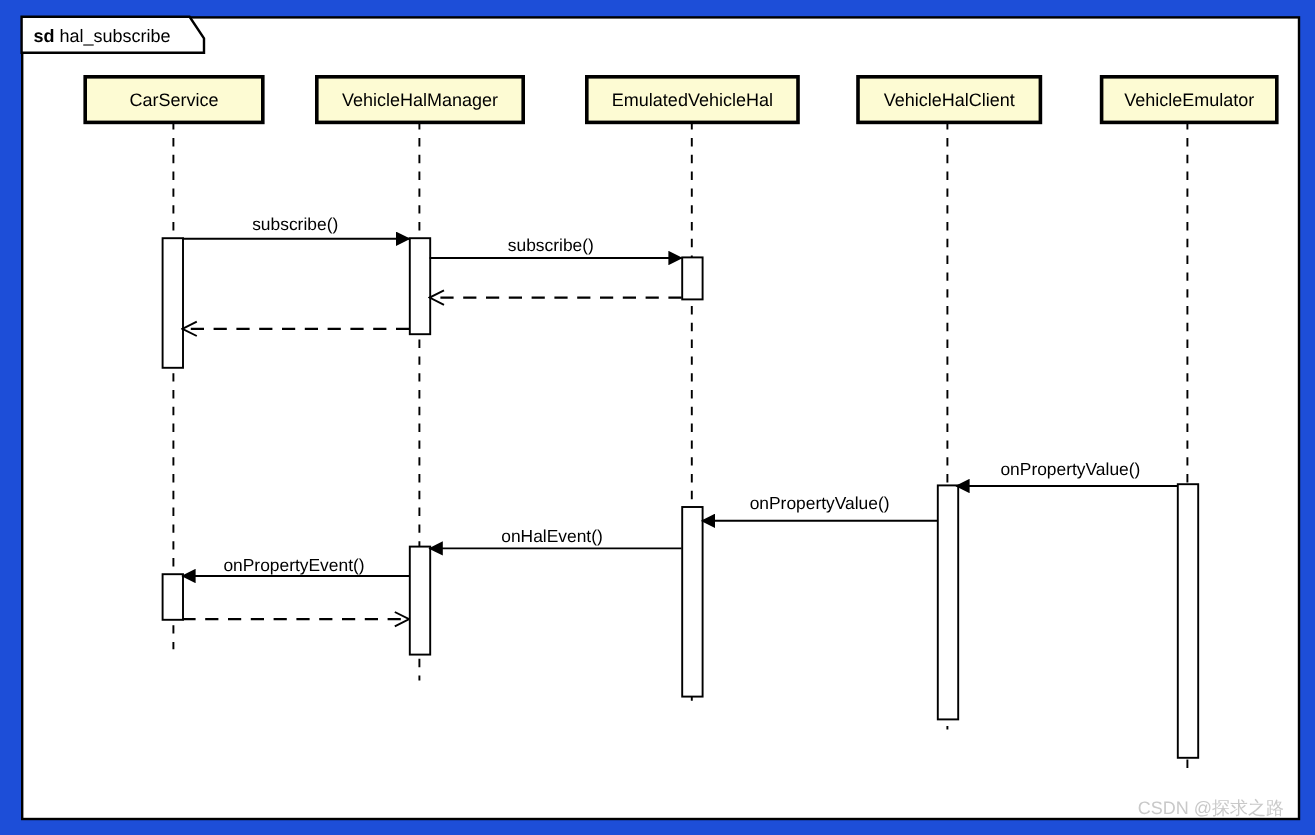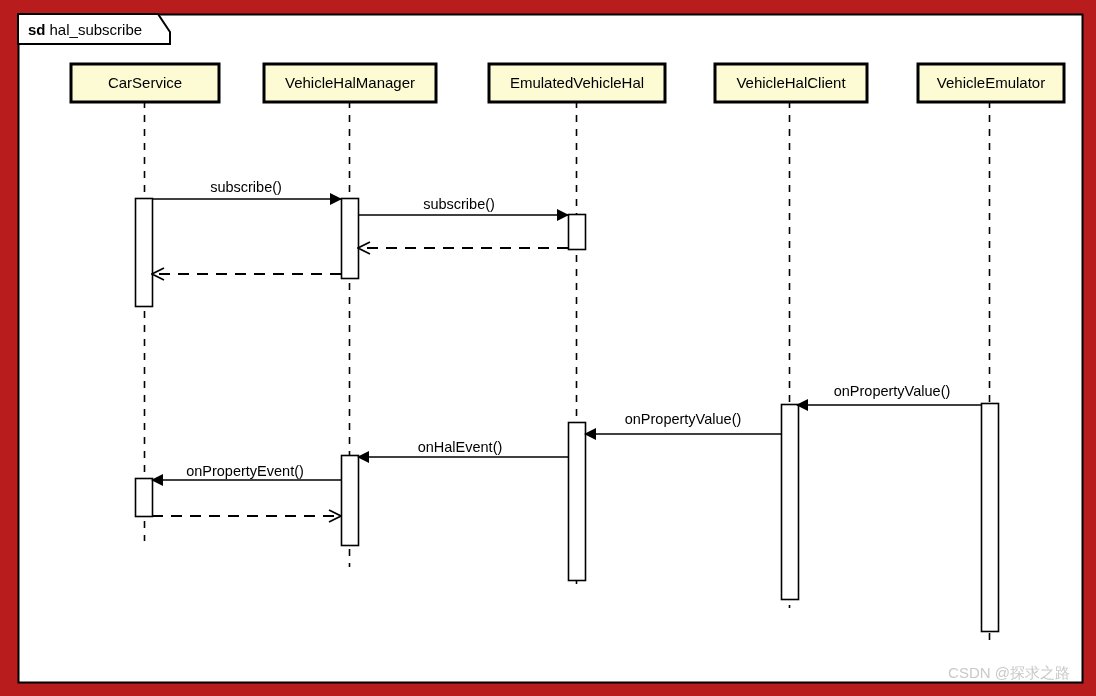--- a/index.html
+++ b/index.html
@@ -7,21 +7,21 @@
     padding: 0;
     background: #ffffff;
   }
   body {
     font-family: "Liberation Sans", sans-serif;
   }
   #canvas {
     position: relative;
     width: 1096px;
     height: 696px;
-    background: #b91c1c;
+    background: #1d4ed8;
     overflow: hidden;
   }
   #diagram-svg {
     position: absolute;
     left: 0;
     top: 0;
   }
   .frame-label-text {
     font-family: "Liberation Sans", sans-serif;
     font-size: 15px;

